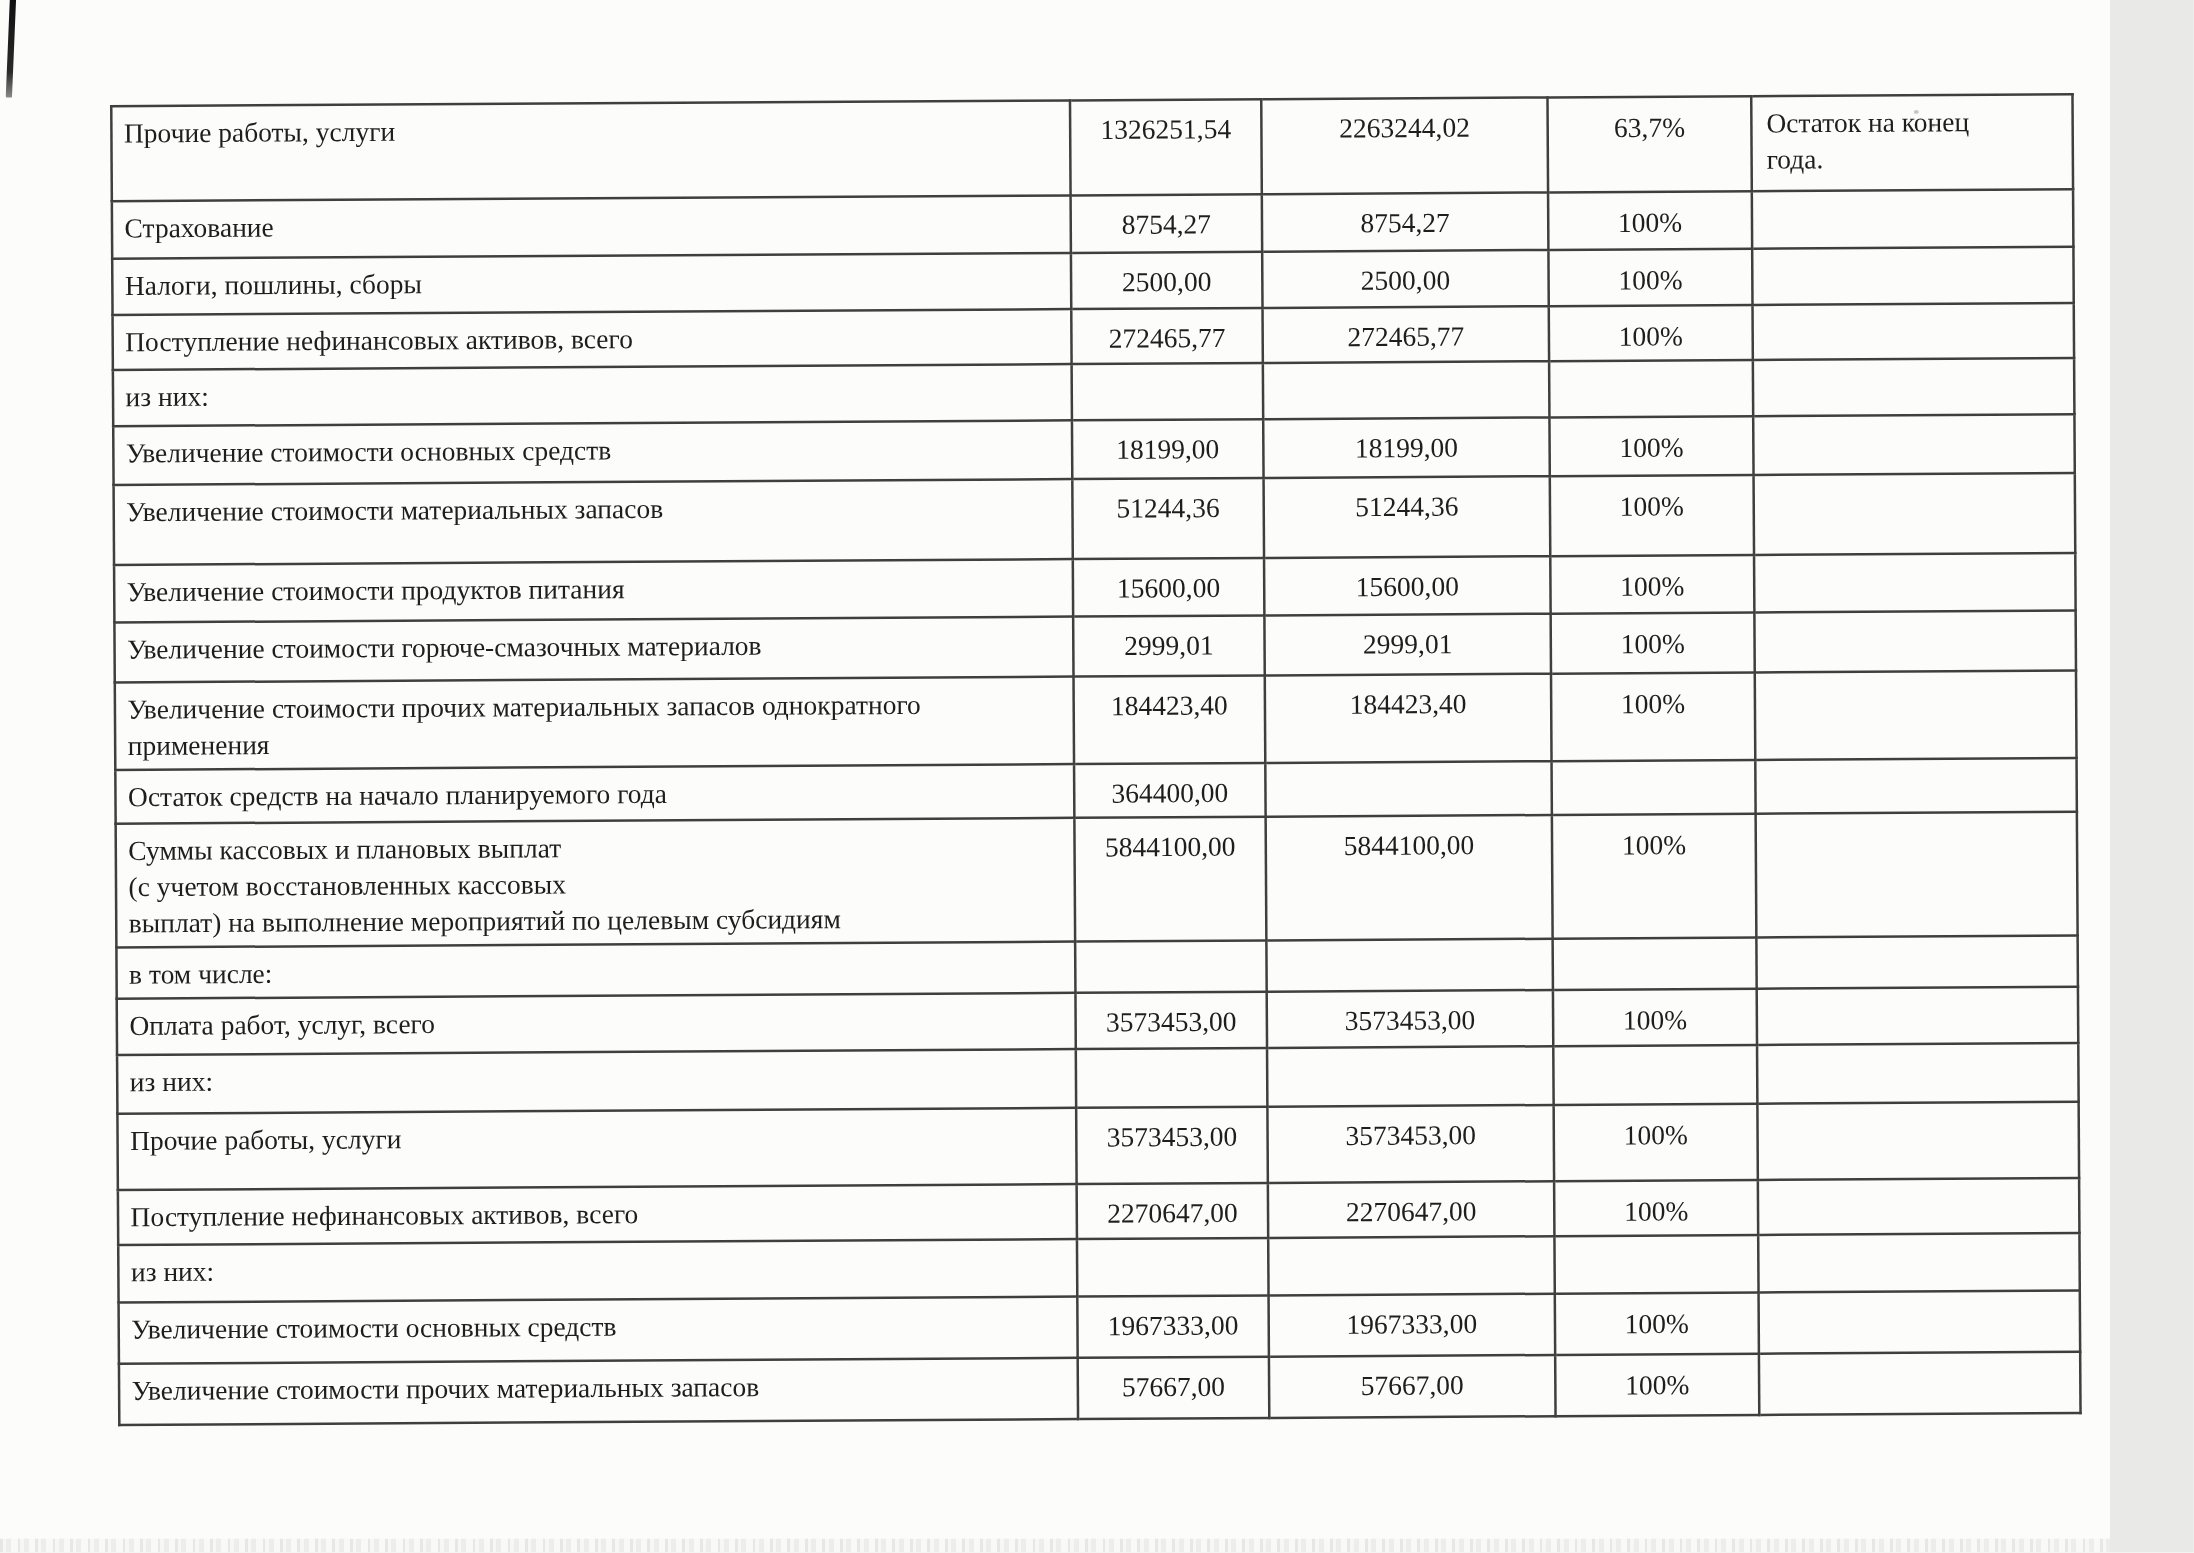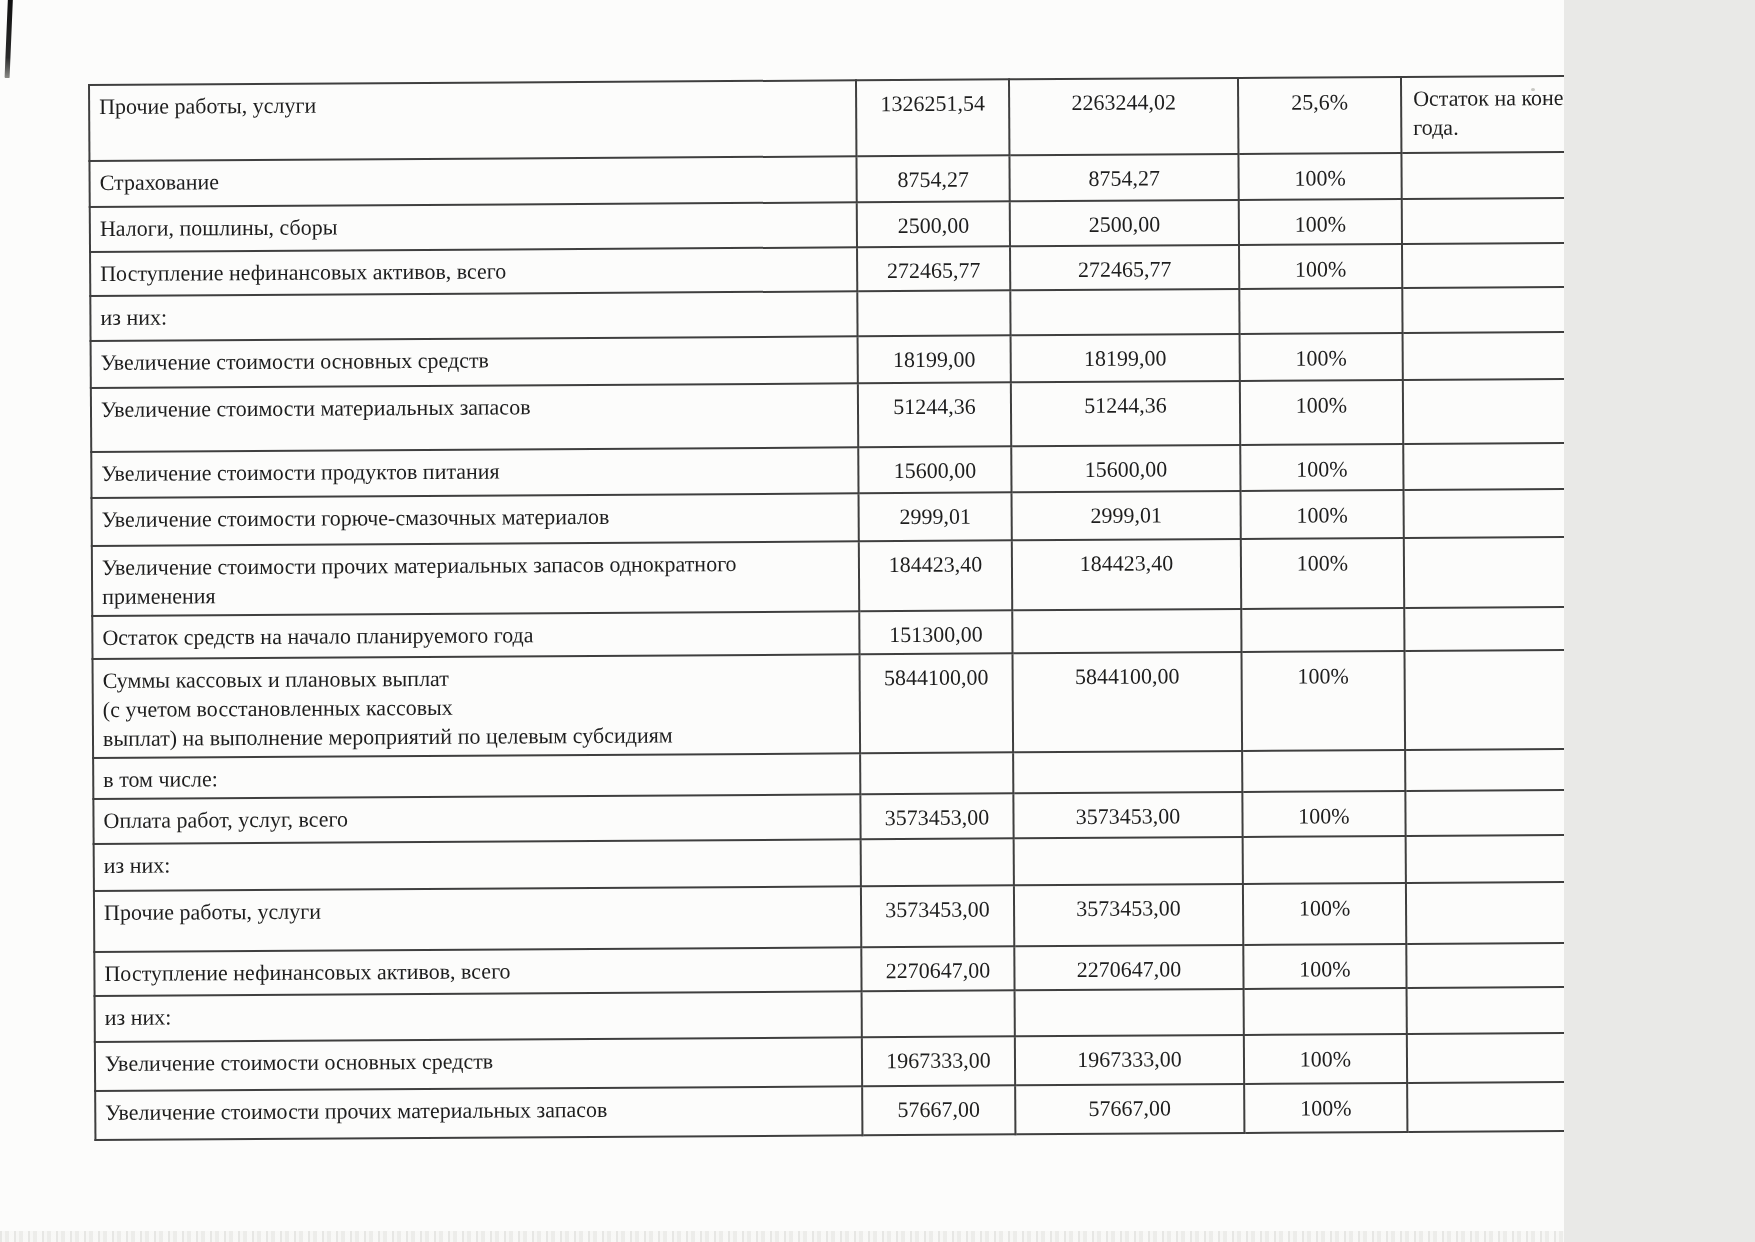--- a/index.html
+++ b/index.html
@@ -8,21 +8,21 @@
     --line: #3f3f3f;
   }
   * { margin: 0; padding: 0; box-sizing: border-box; }
   html, body { width: 1755px; height: 1242px; }
   body {
     font-family: "Liberation Serif", "DejaVu Serif", serif;
     background: #e9e9e7;
   }
   .page {
     position: relative;
-    width: 1564px;
+    width: 1688px;
     height: 1242px;
     background: var(--paper);
     overflow: hidden;
   }
   
   .scan-mark-left {
     position: absolute;
     left: 8px; top: -4px;
     width: 5px; height: 82px;
     background: linear-gradient(180deg, #0e0e0e 0%, #2a2a2a 75%, #8a8a86 100%);
@@ -106,21 +106,21 @@
         <col style="width:153px">
         <col style="width:229px">
         <col style="width:163px">
         <col style="width:257px">
       </colgroup>
       <tbody id="table-body">
           <tr class="row-1">
     <td class="c-label">Прочие работы, услуги</td>
     <td class="c-num">1326251,54</td>
     <td class="c-num">2263244,02</td>
-    <td class="c-pct">25,6%</td>
+    <td class="c-pct">63,7%</td>
     <td class="c-note">Остаток на конец
 года.</td>
   </tr>
           <tr class="row-2">
     <td class="c-label">Страхование</td>
     <td class="c-num">8754,27</td>
     <td class="c-num">8754,27</td>
     <td class="c-pct">100%</td>
     <td class="c-note"></td>
   </tr>
@@ -176,21 +176,21 @@
           <tr class="row-10">
     <td class="c-label">Увеличение стоимости прочих материальных запасов однократного
 применения</td>
     <td class="c-num">184423,40</td>
     <td class="c-num">184423,40</td>
     <td class="c-pct">100%</td>
     <td class="c-note"></td>
   </tr>
           <tr class="row-11">
     <td class="c-label">Остаток средств на начало планируемого года</td>
-    <td class="c-num">151300,00</td>
+    <td class="c-num">364400,00</td>
     <td class="c-num"></td>
     <td class="c-pct"></td>
     <td class="c-note"></td>
   </tr>
           <tr class="row-12">
     <td class="c-label">Суммы кассовых и плановых выплат
 (с учетом восстановленных кассовых
 выплат) на выполнение мероприятий по целевым субсидиям</td>
     <td class="c-num">5844100,00</td>
     <td class="c-num">5844100,00</td>

